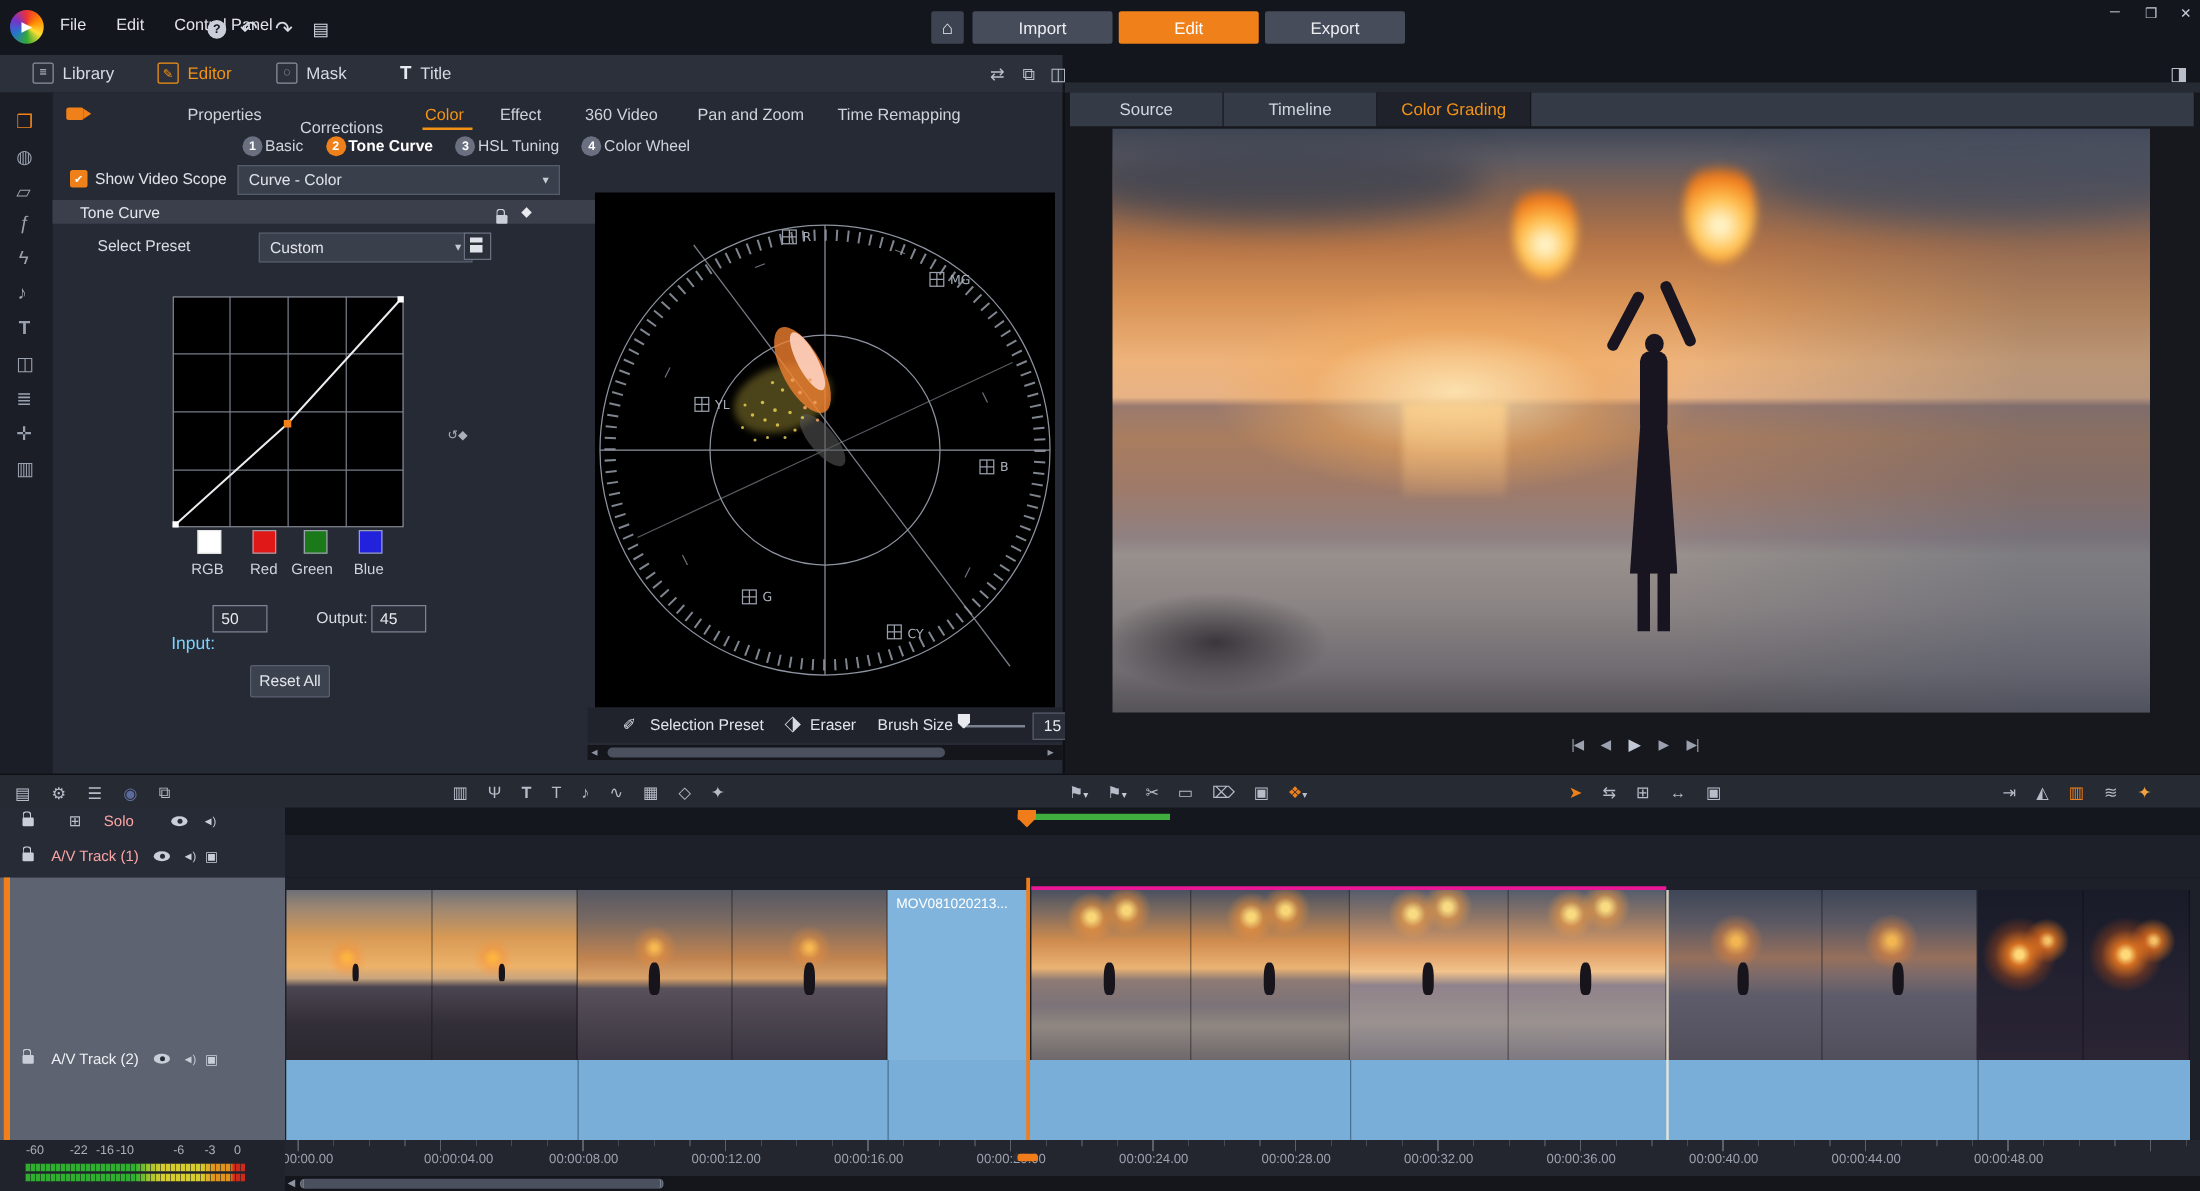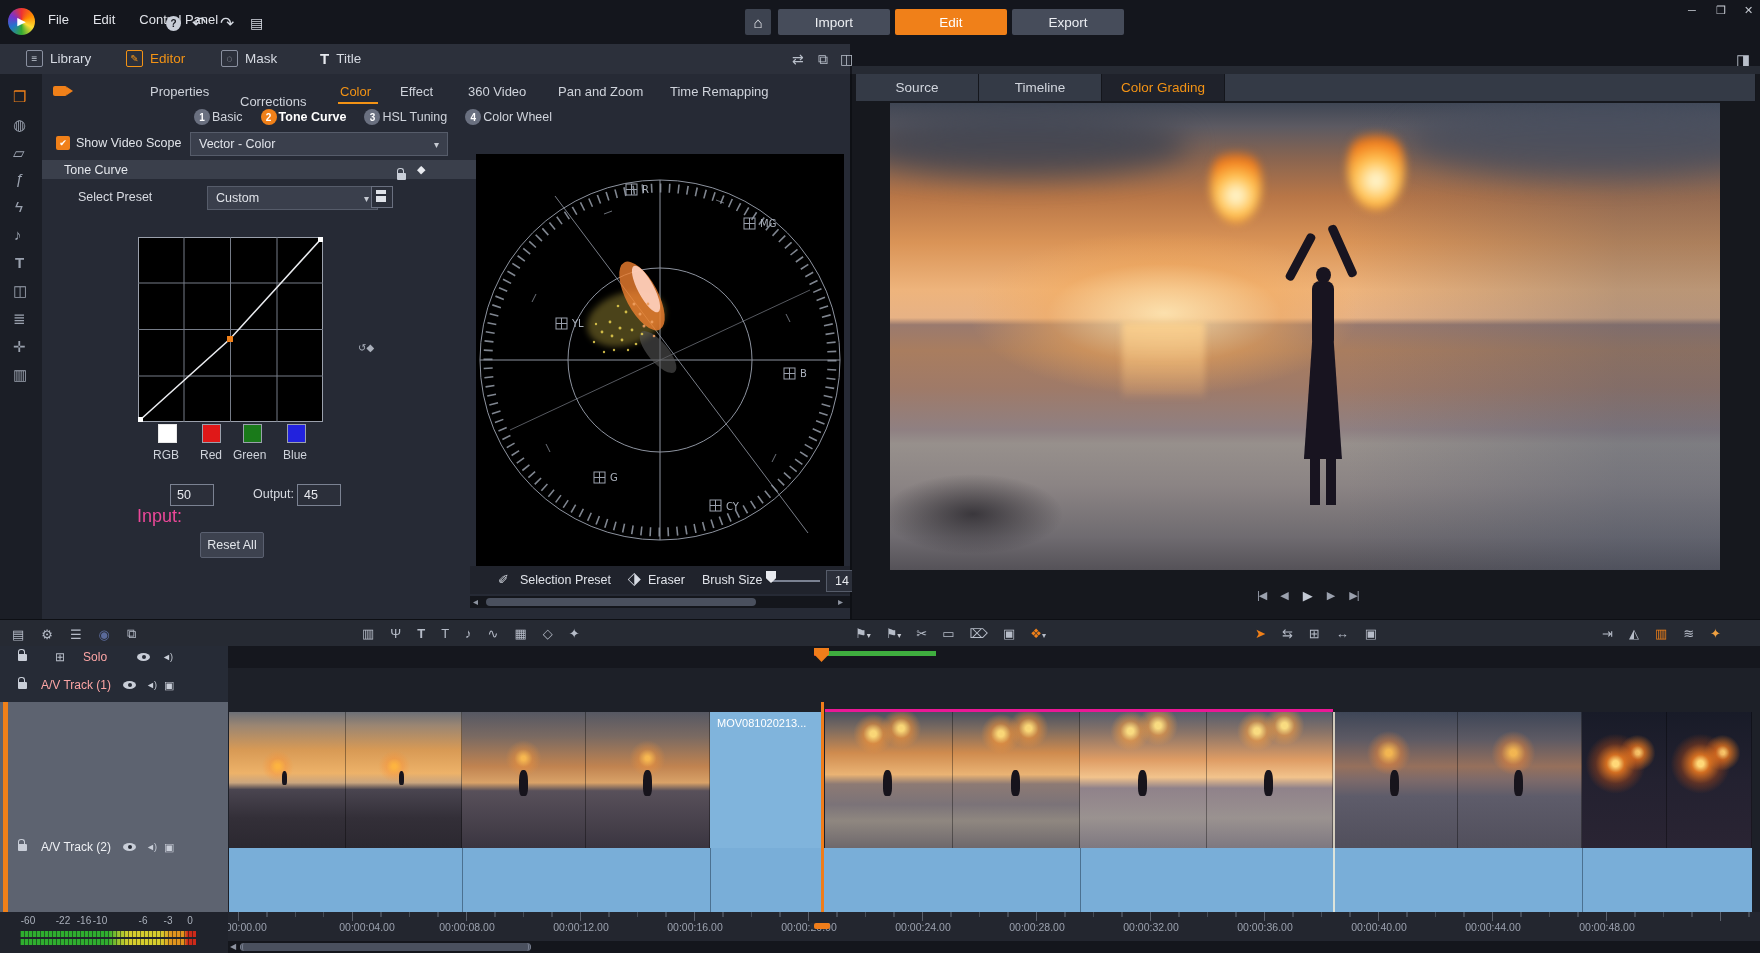--- a/index.html
+++ b/index.html
@@ -154,21 +154,21 @@
       <span class="stepc">4</span>
       <span class="steplab">Color Wheel</span>
     </div>
 
     
     <div class="abs" style="left:14px;top:62px;width:14px;height:14px;background:#f08019;border-radius:2px;display:flex;align-items:center;justify-content:center;">
       <span style="color:#fff;font-size:9px;">✔</span>
     </div>
     <span class="abs" style="left:34px;top:62px;font-size:12.5px;color:#e0e3e9;">Show Video Scope</span>
     <div class="abs dd" style="left:148px;top:58px;width:240px;">
-      <span>Vector - Color</span>
+      <span>Curve - Color</span>
       <span class="caret">▾</span>
     </div>
 
     
     <div class="abs secthead" style="left:0;top:86px;width:428px;height:19px;padding-left:22px;">
       <span>Tone Curve</span>
     </div>
     <span class="abs lockico" style="left:355px;top:92px;"></span>
     <span class="abs" style="left:375px;top:89px;font-size:11px;color:#e8eaef;">◆</span>
 
@@ -207,21 +207,21 @@
     <div class="abs swatch" style="left:116px;top:350px;background:#ffffff;border-color:#e8e8e8;"></div>
     <div class="abs swatch" style="left:160px;top:350px;background:#e01818;"></div>
     <div class="abs swatch" style="left:201px;top:350px;background:#1a7a1a;"></div>
     <div class="abs swatch" style="left:245px;top:350px;background:#2222dd;"></div>
     <span class="abs" style="left:111px;top:374px;font-size:12px;color:#cfd3db;">RGB</span>
     <span class="abs" style="left:158px;top:374px;font-size:12px;color:#cfd3db;">Red</span>
     <span class="abs" style="left:191px;top:374px;font-size:12px;color:#cfd3db;">Green</span>
     <span class="abs" style="left:241px;top:374px;font-size:12px;color:#cfd3db;">Blue</span>
 
     
-    <span class="abs" style="left:95px;top:432px;font-size:18px;color:#ec4899;">Input:</span>
+    <span class="abs" style="left:95px;top:432px;font-size:14px;color:#7dd3fc;">Input:</span>
     <div class="abs valbox" style="left:128px;top:410px;width:36px;">
         <span>50</span>
       </div>
     <span class="abs" style="left:211px;top:413px;font-size:12.5px;color:#d8dbe2;">Output:</span>
     <div class="abs valbox" style="left:255px;top:410px;width:36px;">
         <span>45</span>
       </div>
 
     
     <div class="abs btn" style="left:158px;top:458px;width:62px;height:24px;">Reset All</div>
@@ -316,21 +316,21 @@
     
     <div class="abs" style="left:428px;top:492px;width:380px;height:28px;background:#20232c;">
       <span class="abs" style="left:28px;top:6px;font-size:13px;color:#d6dae2;">✐</span>
       <span class="abs" style="left:50px;top:7px;font-size:12.5px;color:#e0e3e9;">Selection Preset</span>
       <span class="abs" style="left:158px;top:6px;font-size:12px;color:#d6dae2;transform:rotate(-45deg);">◪</span>
       <span class="abs" style="left:178px;top:7px;font-size:12.5px;color:#e0e3e9;">Eraser</span>
       <span class="abs" style="left:232px;top:7px;font-size:12.5px;color:#e0e3e9;">Brush Size</span>
       <div class="abs" style="left:300px;top:14px;width:50px;height:2px;background:#7b8292;"></div>
       <div class="abs" style="left:296px;top:5px;width:10px;height:12px;background:#e8eaef;clip-path:polygon(0 0,100% 0,100% 60%,50% 100%,0 60%);"></div>
       <div class="abs valbox" style="left:356px;top:4px;width:22px;border-color:#565c6a;justify-content:flex-end;padding-right:4px;padding-left:0;">
-        <span>14</span>
+        <span>15</span>
       </div>
     </div>
     
     <div class="abs" style="left:428px;top:522px;width:380px;height:12px;background:#14161c;">
       <span class="abs" style="left:3px;top:0px;font-size:10px;color:#8d93a0;">◂</span>
       <div class="abs" style="left:16px;top:2px;width:270px;height:8px;background:#4a505e;border-radius:4px;"></div>
       <span class="abs" style="left:368px;top:0px;font-size:10px;color:#8d93a0;">▸</span>
     </div>
   </div>
 

